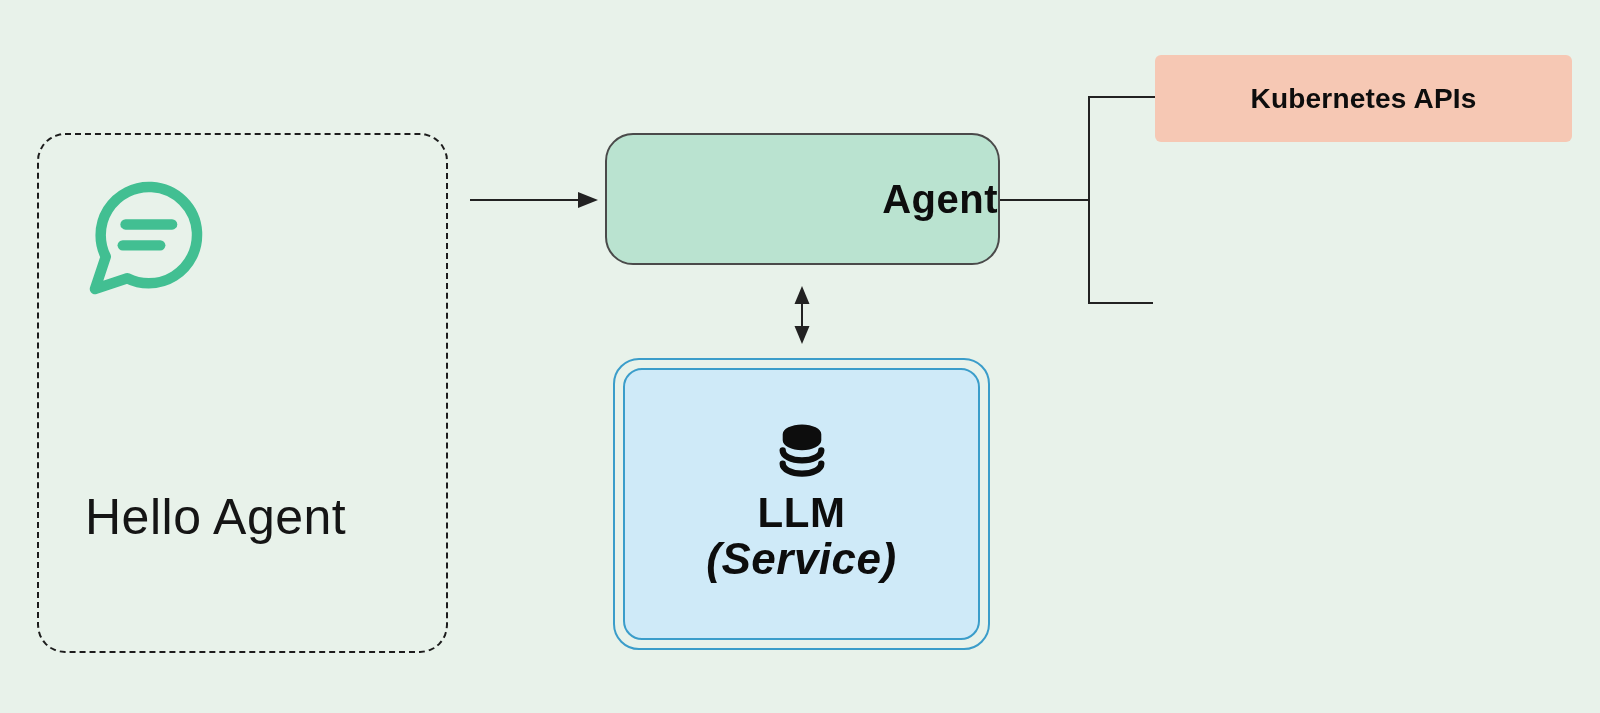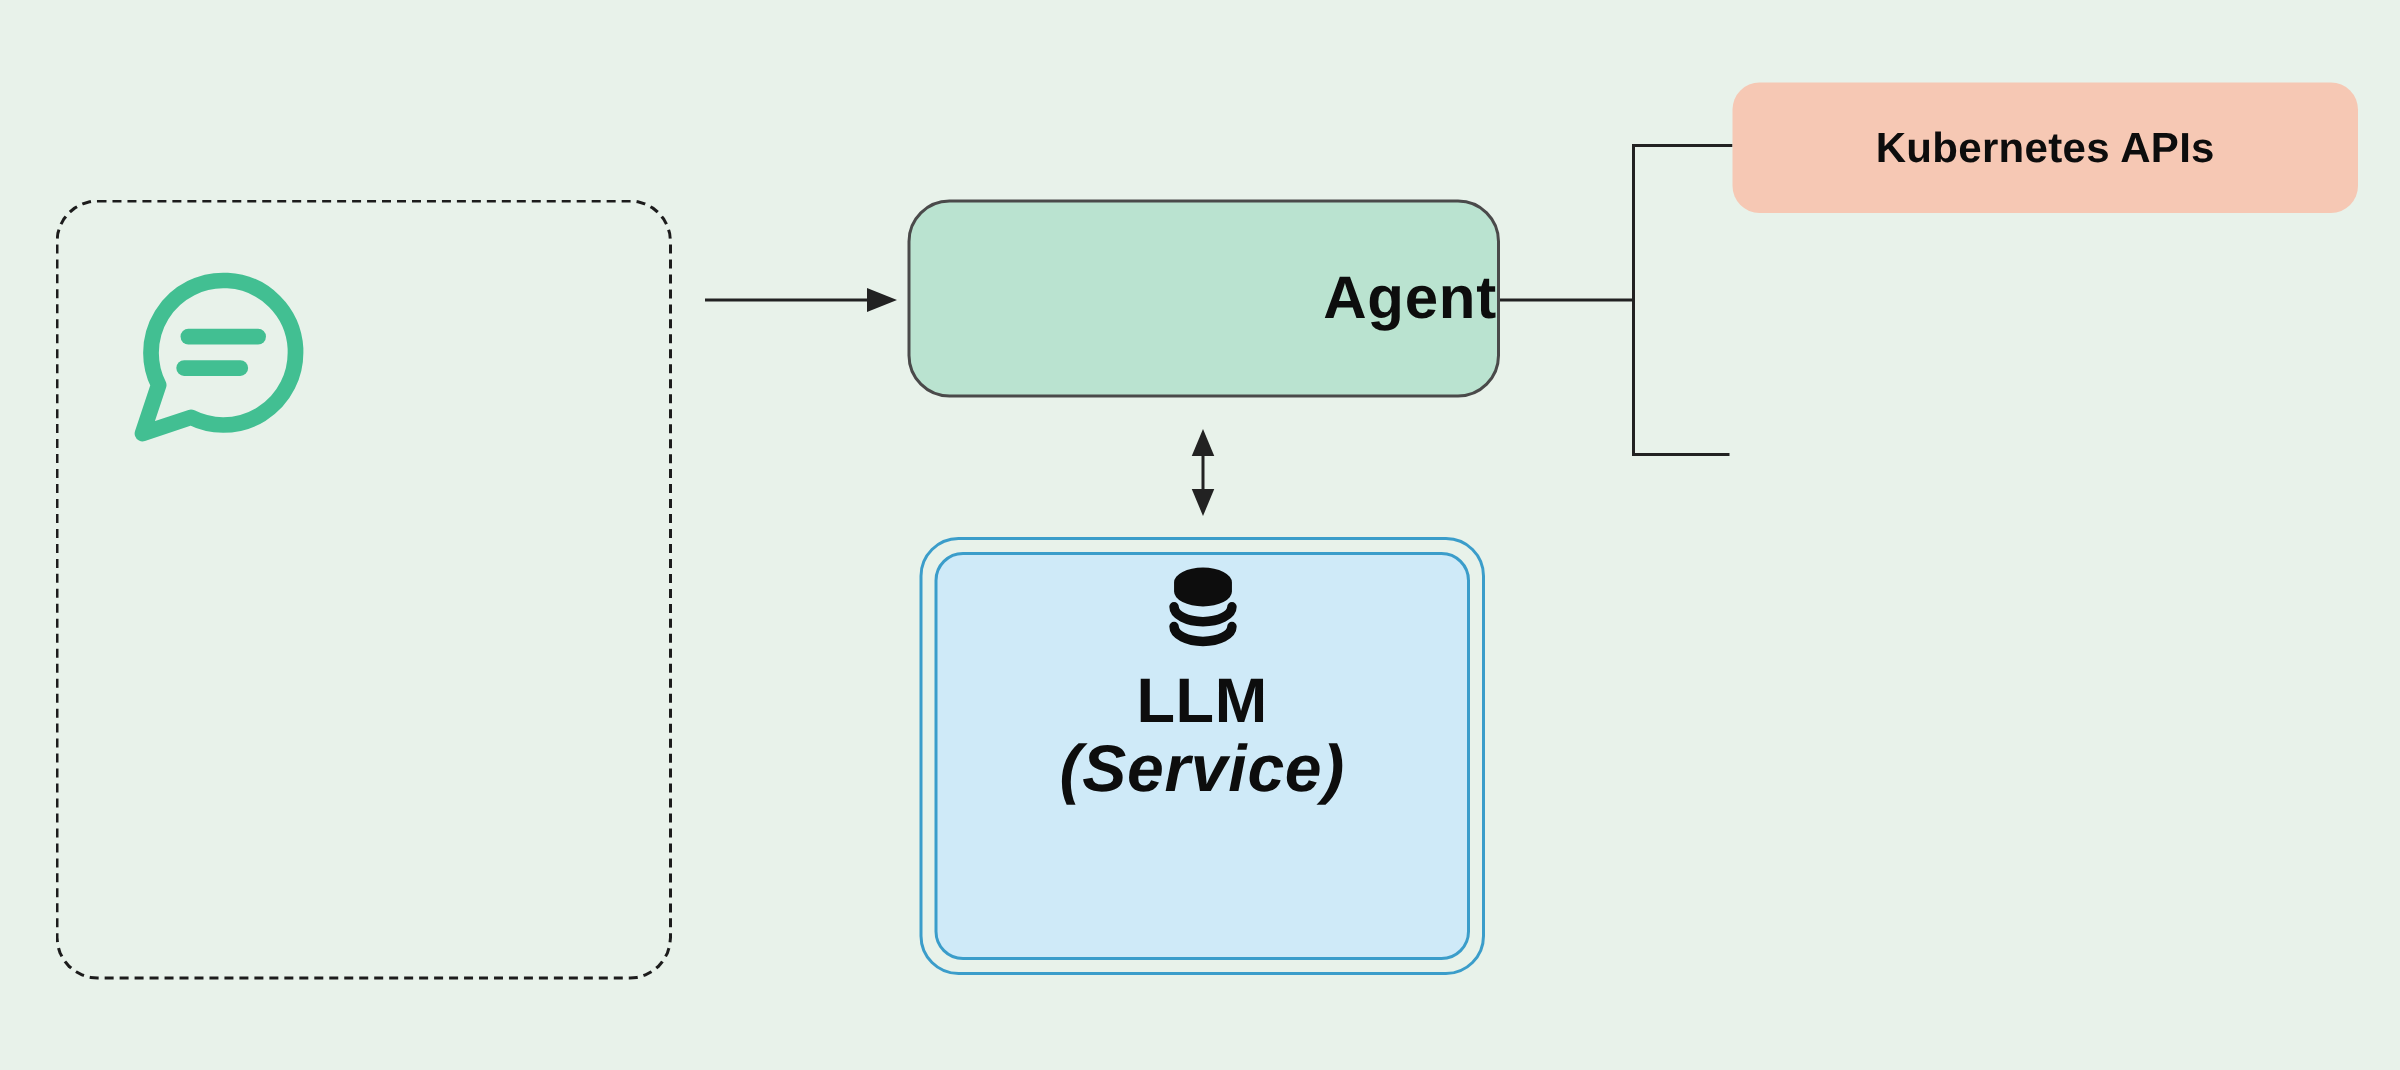--- a/index.html
+++ b/index.html
@@ -100,20 +100,21 @@
   }
   .llm-inner {
     position: absolute;
     left: 8px; top: 8px; right: 8px; bottom: 8px;
     background: var(--blue-fill, #cfeaf8);
     border: 2px solid var(--blue-border, #3b9dca);
     border-radius: 19px;
     display: flex;
     flex-direction: column;
     align-items: center;
+    padding-top: 46px;
     text-align: center;
   }
   .db-icon { width: 62px; height: 66px; margin-bottom: 8px; }
   .db-icon .db-fill { fill: var(--text, #0d0d0d); }
   .db-icon .db-band {
     fill: none;
     stroke: var(--text, #0d0d0d);
     stroke-width: 2.5;
     stroke-linecap: round;
   }
@@ -123,21 +124,21 @@
     line-height: 46px;
     letter-spacing: 0.5px;
   }
   .llm-label { font-size: 42px; }
   .llm-sublabel { font-size: 44px; font-style: italic; }
 
   
   .tool-box {
     position: absolute;
     background: var(--salmon-fill, #f6c8b4);
-    border-radius: 18px;
+    border-radius: 6px;
     display: flex;
     align-items: center;
     justify-content: center;
   }
   .tool-box.kube  { left: 1155px; top: 55px;  width: 417px; height: 87px; }
   .tool-box.cloud { left: 1153px; top: 267px; width: 419px; height: 85px; }
   .tool-box span {
     color: var(--text, #0d0d0d);
     font-size: 28px;
     font-weight: 700;
@@ -168,20 +169,21 @@
     </g>
   </svg>
 
   <div class="user-box">
     <svg class="chat-icon" viewBox="0 0 24 24" aria-hidden="true">
       <path d="M21 11.5a8.38 8.38 0 0 1-.9 3.8 8.5 8.5 0 0 1-7.6 4.7 8.38 8.38 0 0 1-3.8-.9L3 21l1.9-5.7a8.38 8.38 0 0 1-.9-3.8 8.5 8.5 0 0 1 4.7-7.6 8.38 8.38 0 0 1 3.8-.9h.5a8.48 8.48 0 0 1 8 8v.5z"></path>
       <line x1="8.4" y1="9.6" x2="16.6" y2="9.6"></line>
       <line x1="7.9" y1="13.3" x2="14.5" y2="13.3"></line>
     </svg>
     <div class="user-text">
+      <div>Hello Agent</div>
     </div>
   </div>
 
   <div class="agent-box">
     <span>Agent</span>
   </div>
 
   <div class="llm-outer">
     <div class="llm-inner">
       <svg class="db-icon" viewBox="0 0 24 26" aria-hidden="true">

